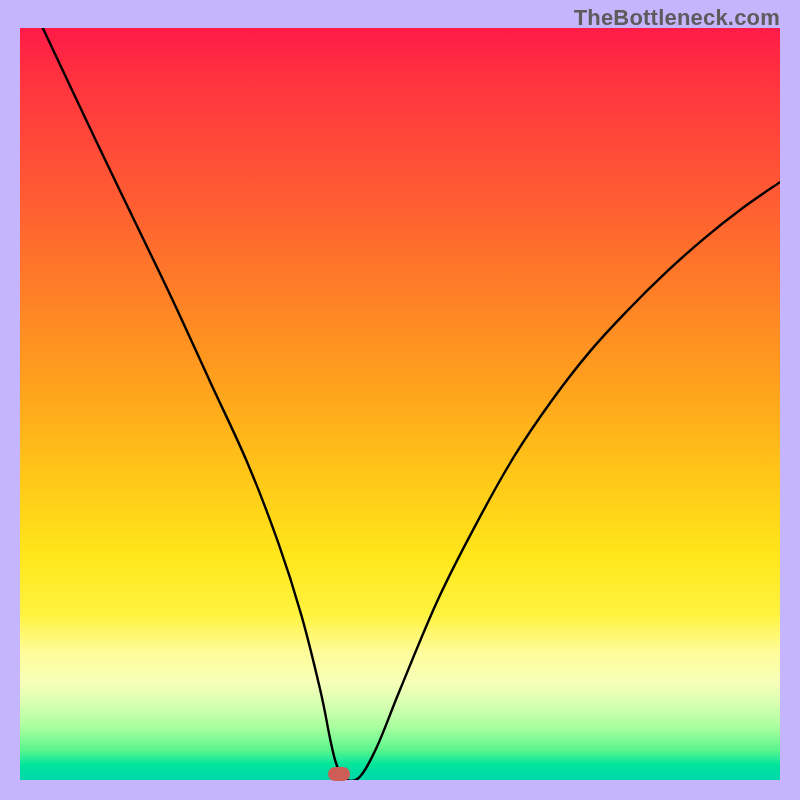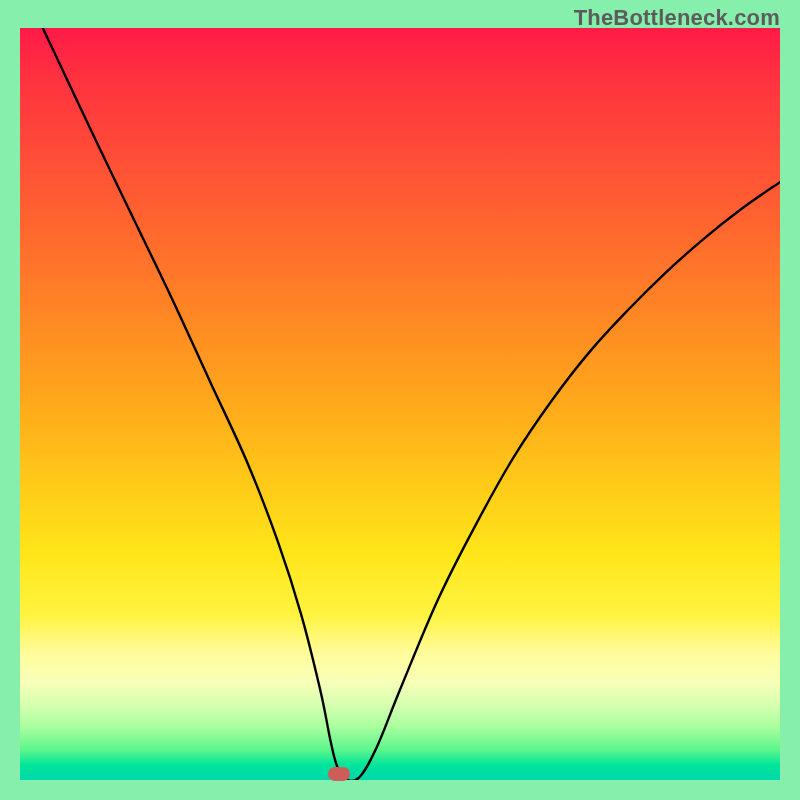--- a/index.html
+++ b/index.html
@@ -8,21 +8,21 @@
     width: 800px;
     height: 800px;
     background: #000;
     font-family: Arial, Helvetica, sans-serif;
     overflow: hidden;
   }
   .container {
     position: relative;
     width: 800px;
     height: 800px;
-    background: #86efac;
+    background: #c4b5fd;
   }
   .watermark {
     position: absolute;
     top: 5px;
     right: 20px;
     font-size: 22px;
     font-weight: 600;
     color: #5c5c5c;
     letter-spacing: 0.2px;
     z-index: 10;

